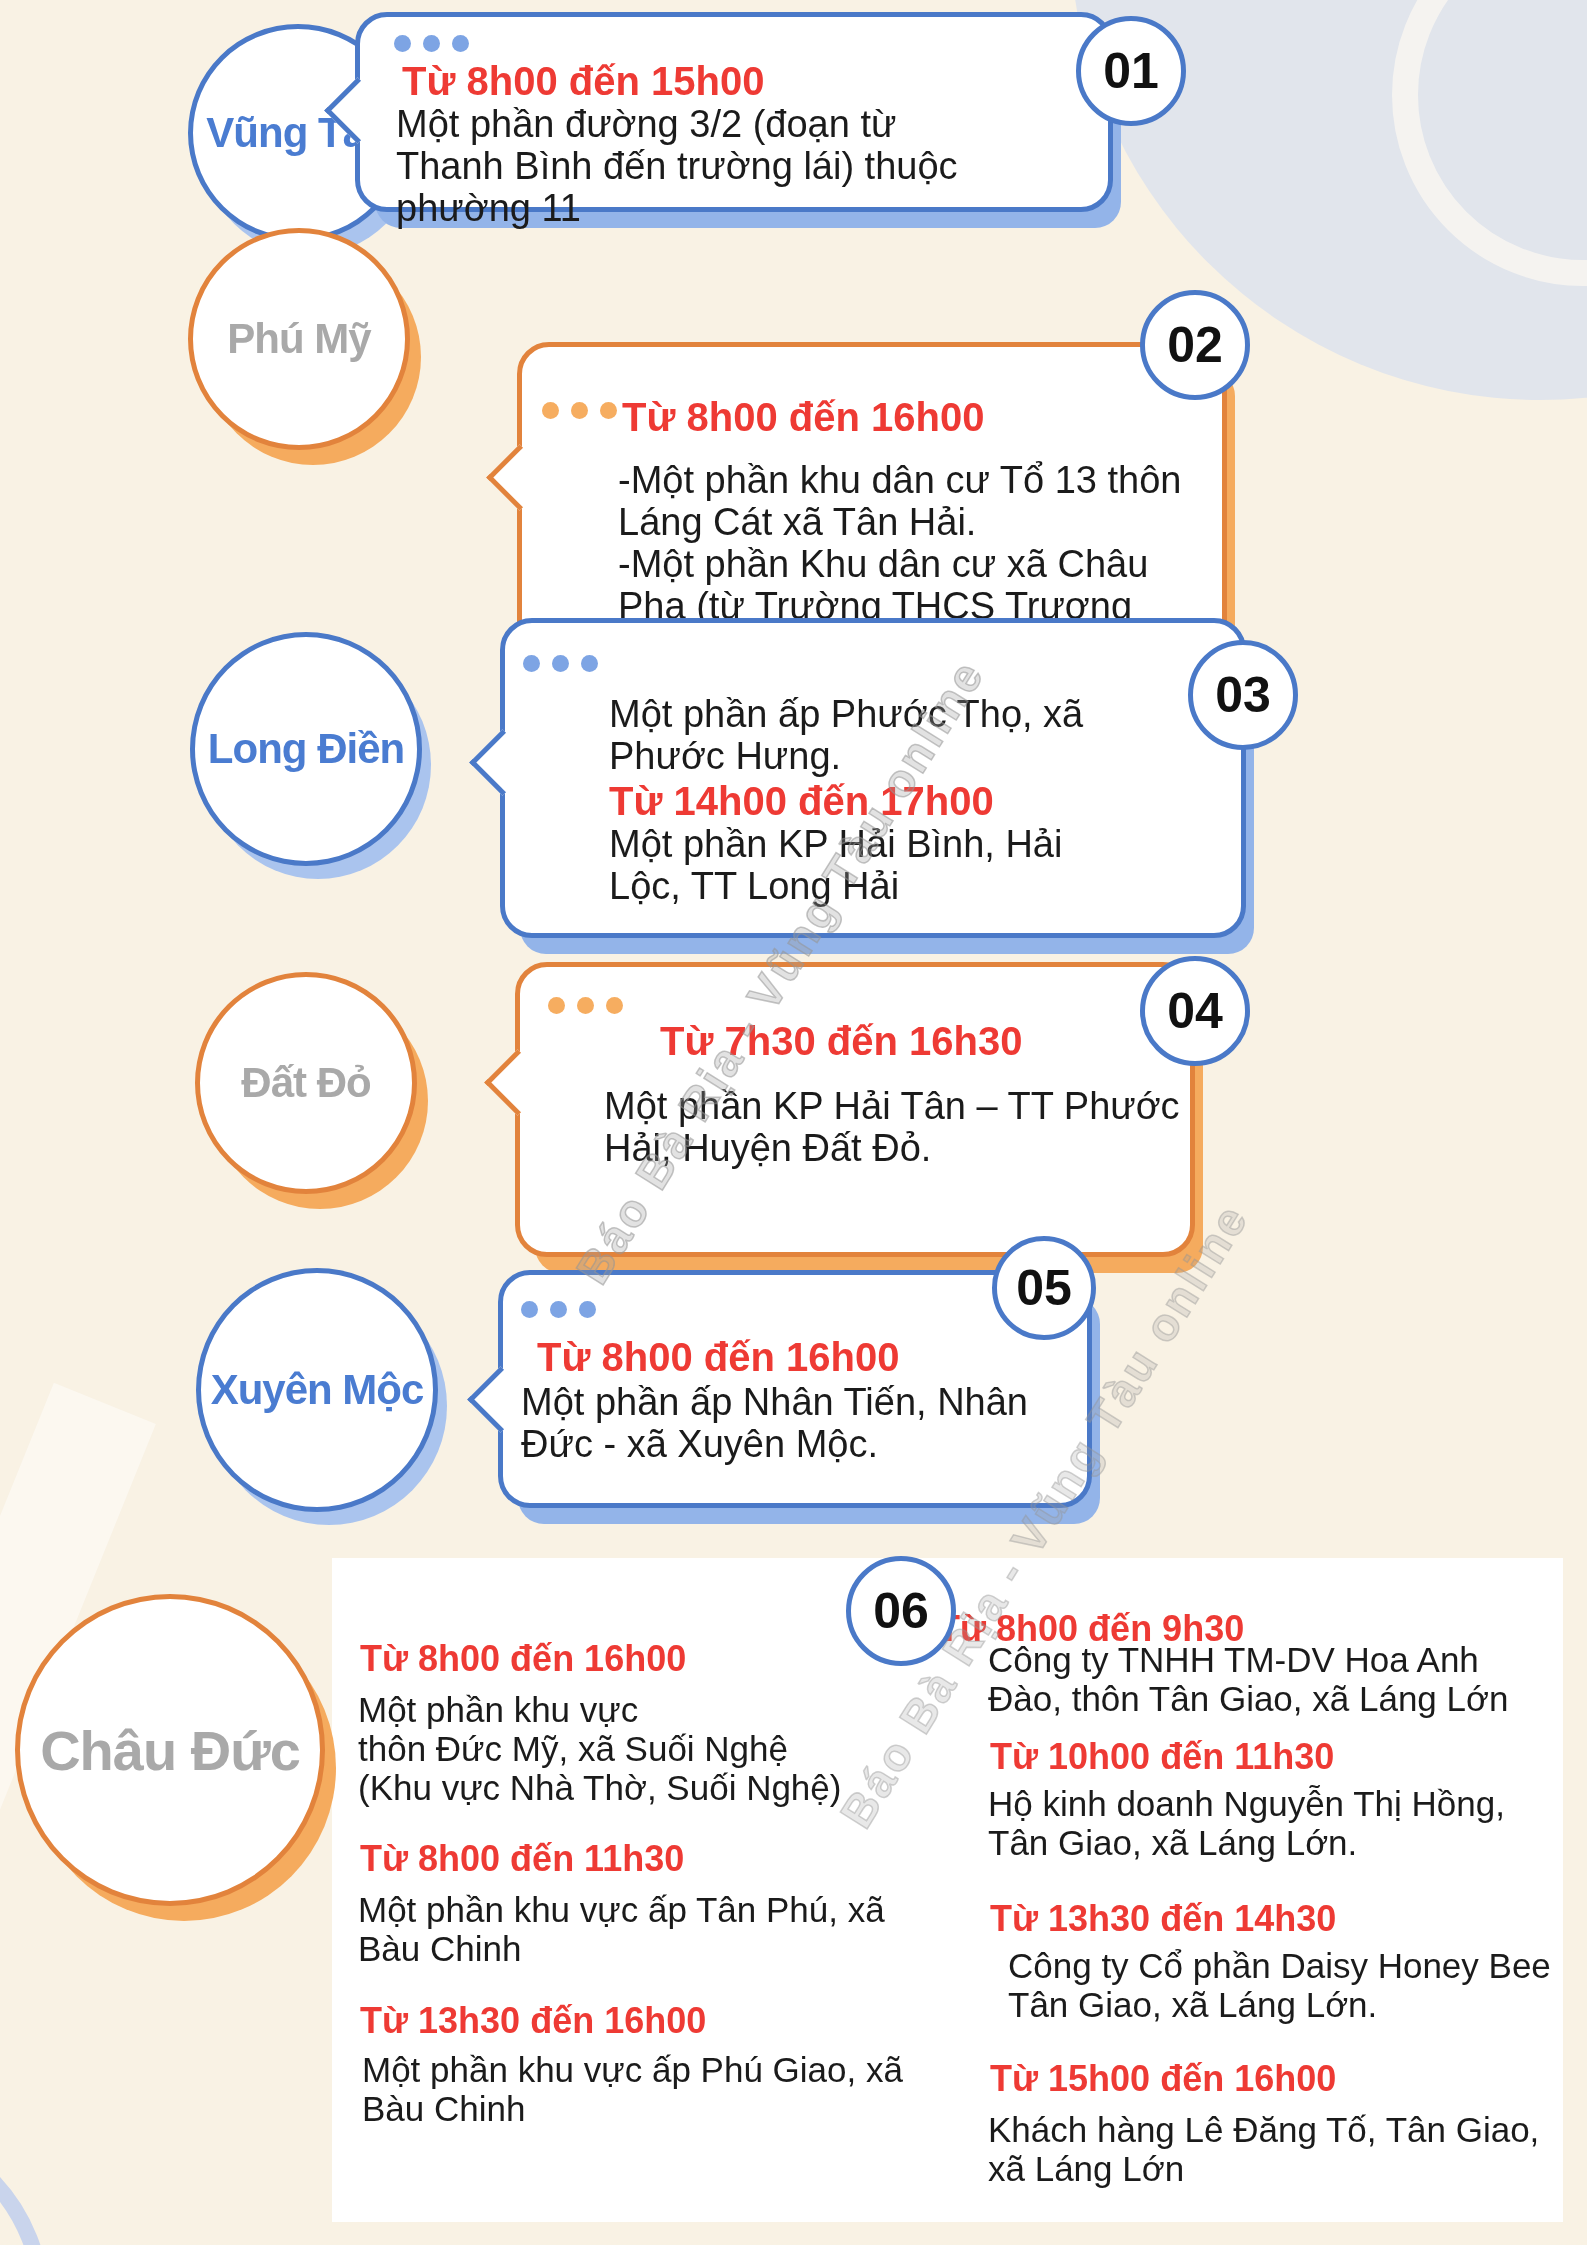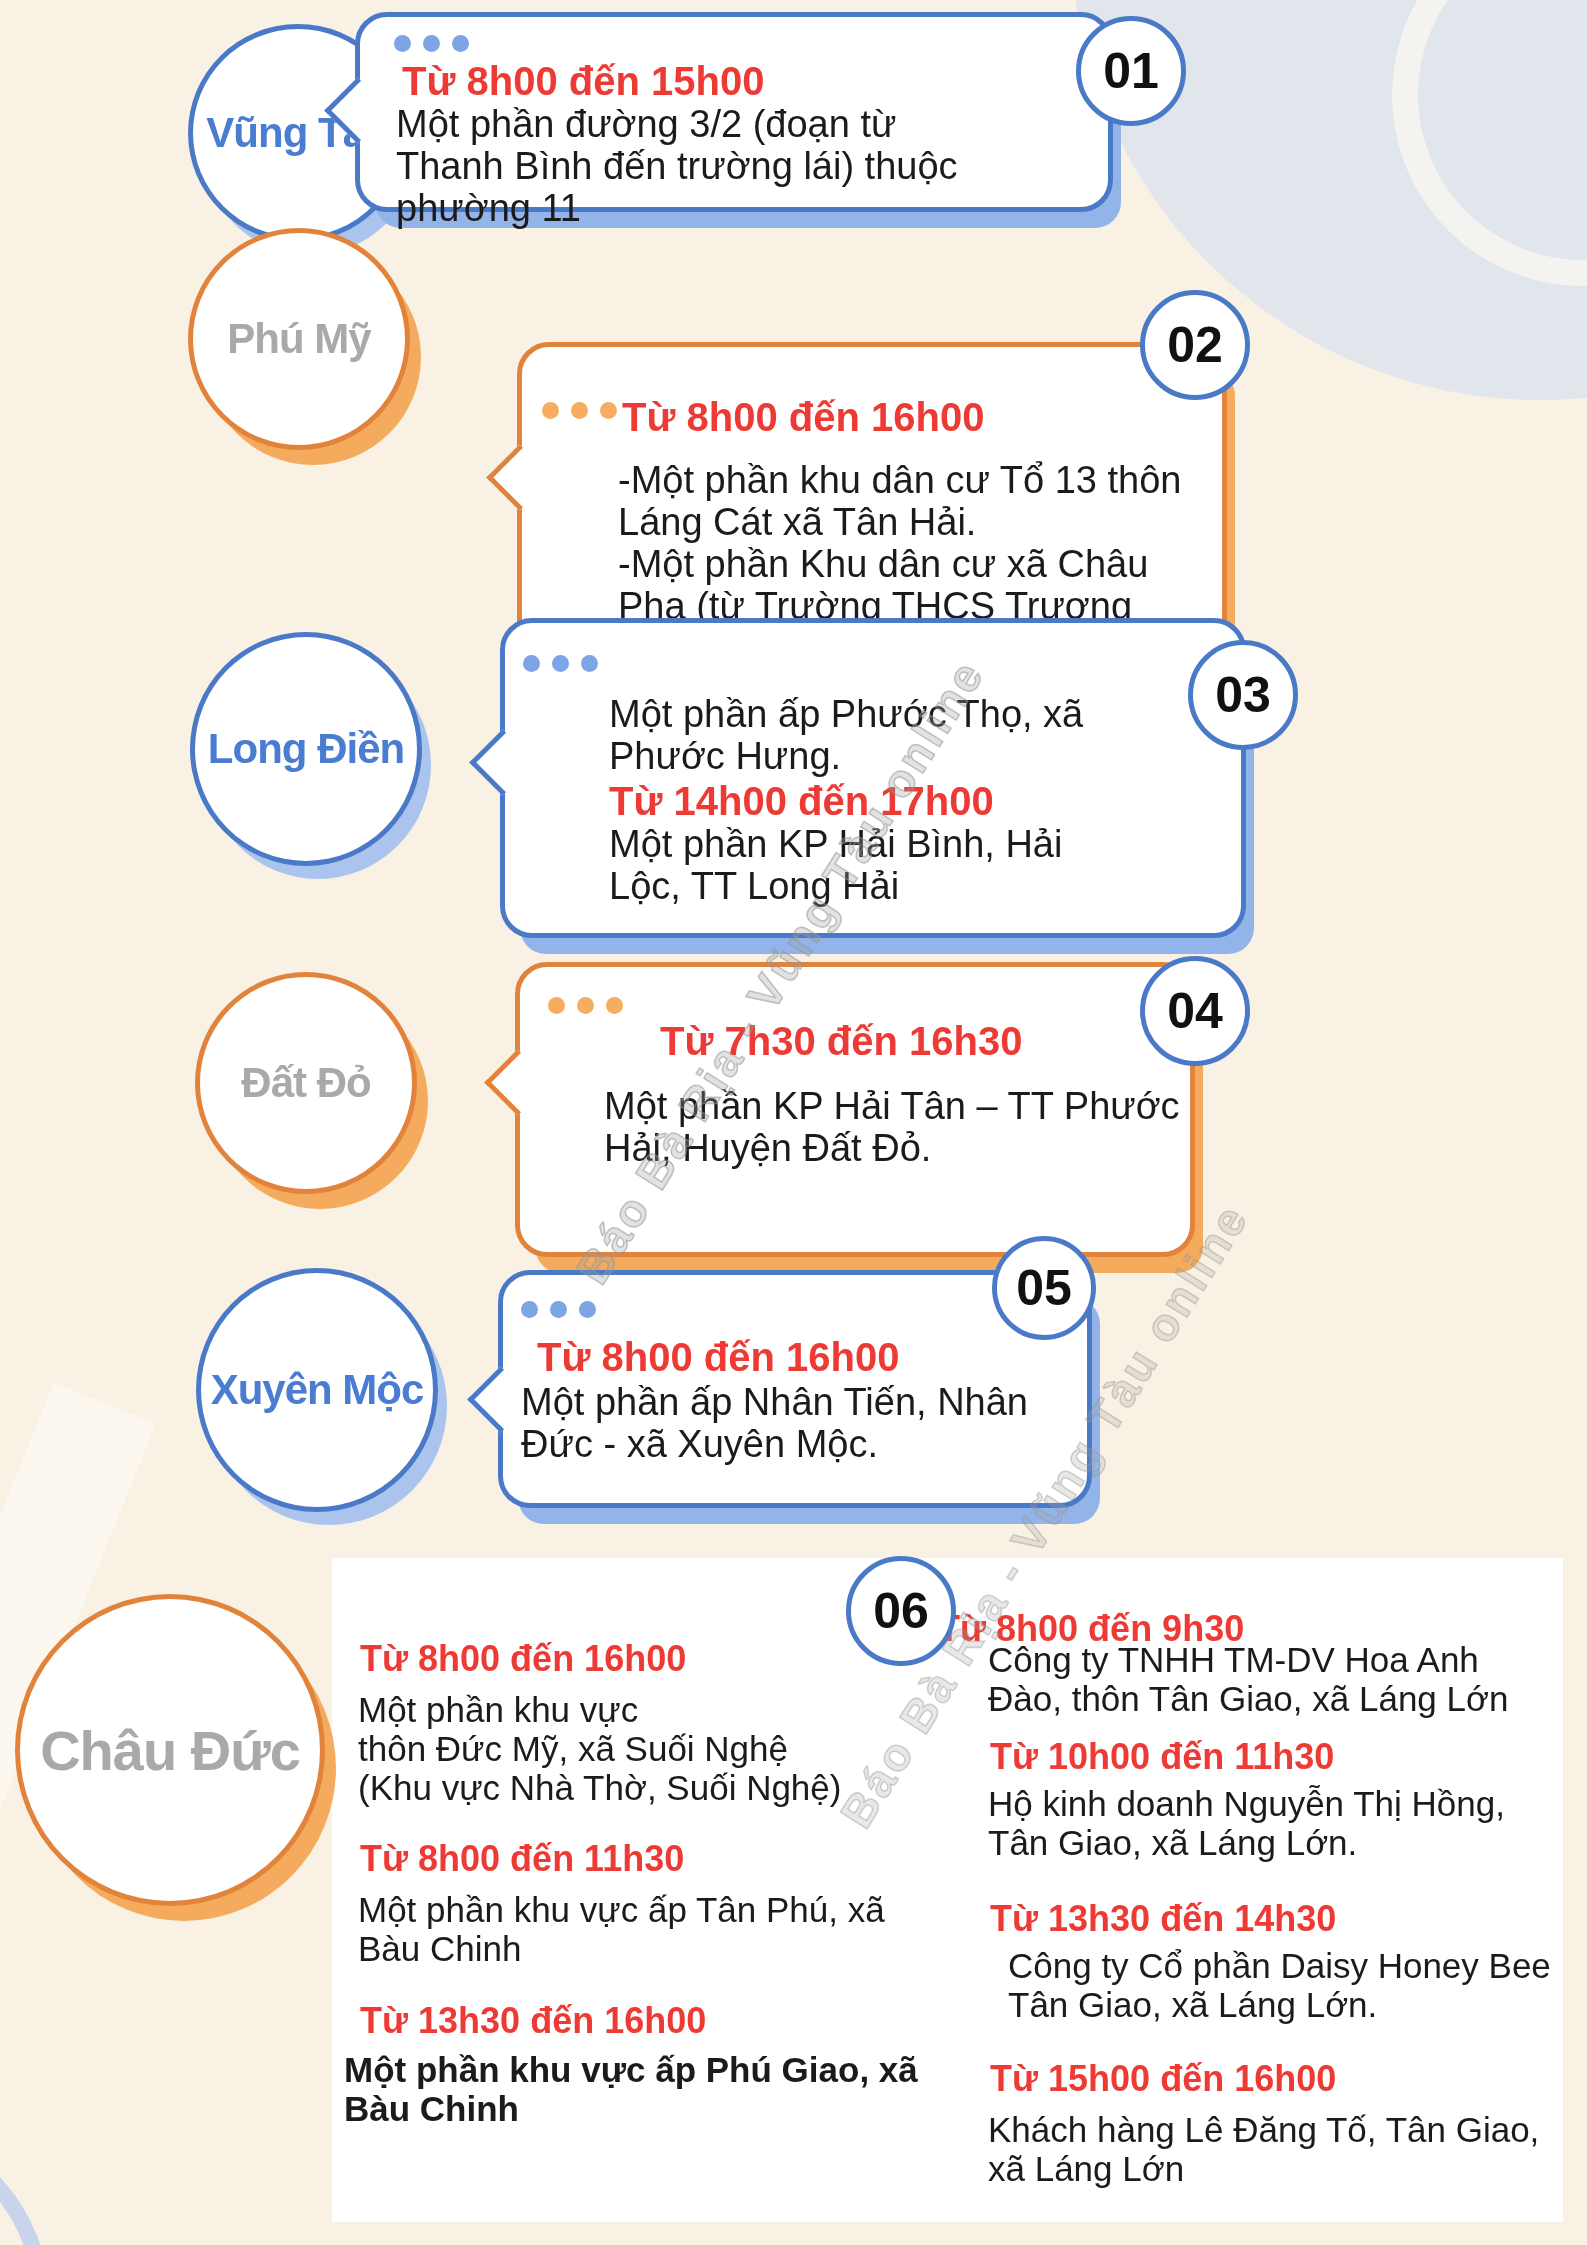--- a/index.html
+++ b/index.html
@@ -192,21 +192,21 @@
     <div class="badge" style="left:846px;top:1556px;">06</div>
 
     <div class="t-time6" style="left:360px;top:1638px;">Từ 8h00 đến 16h00</div>
     <div class="t-body6" style="left:358px;top:1690px;width:600px;">Một phần khu vực
 thôn Đức Mỹ, xã Suối Nghệ
 (Khu vực Nhà Thờ, Suối Nghệ)</div>
     <div class="t-time6" style="left:360px;top:1838px;">Từ 8h00 đến 11h30</div>
     <div class="t-body6" style="left:358px;top:1890px;width:600px;">Một phần khu vực ấp Tân Phú, xã
 Bàu Chinh</div>
     <div class="t-time6" style="left:360px;top:2000px;">Từ 13h30 đến 16h00</div>
-    <div class="t-body6" style="left:344px;top:2050px;width:600px;font-weight:bold;">Một phần khu vực ấp Phú Giao, xã
+    <div class="t-body6" style="left:362px;top:2050px;width:600px;">Một phần khu vực ấp Phú Giao, xã
 Bàu Chinh</div>
 
     <div class="t-time6" style="left:938px;top:1592px;margin-top:16px;">Từ 8h00 đến 9h30</div>
     <div class="t-body6" style="left:988px;top:1640px;width:570px;">Công ty TNHH TM-DV Hoa Anh
 Đào, thôn Tân Giao, xã Láng Lớn</div>
     <div class="t-time6" style="left:990px;top:1736px;">Từ 10h00 đến 11h30</div>
     <div class="t-body6" style="left:988px;top:1784px;width:570px;">Hộ kinh doanh Nguyễn Thị Hồng,
 Tân Giao, xã Láng Lớn.</div>
     <div class="t-time6" style="left:990px;top:1898px;">Từ 13h30 đến 14h30</div>
     <div class="t-body6" style="left:988px;top:1946px;width:570px;margin-left:20px;">Công ty Cổ phần Daisy Honey Bee

